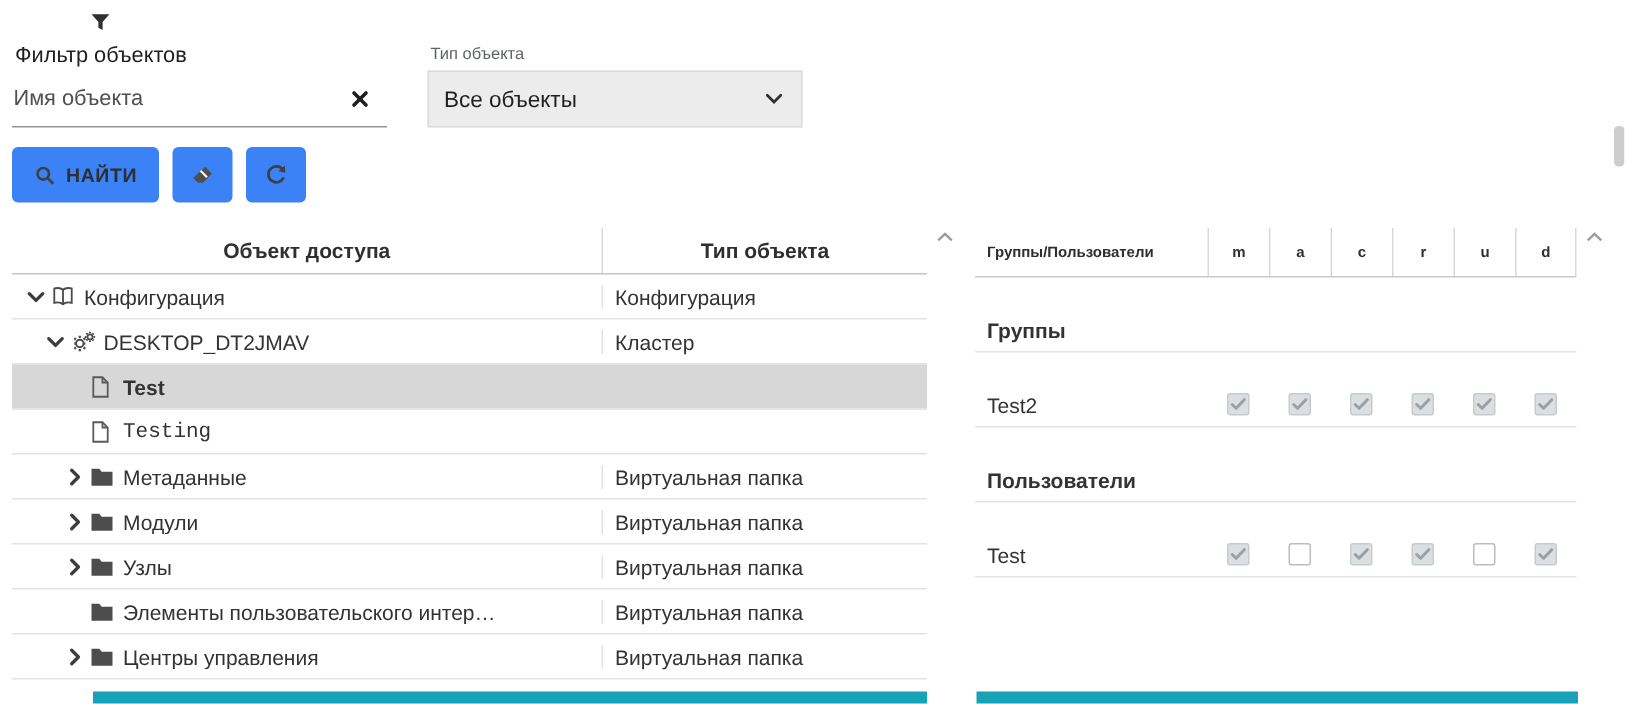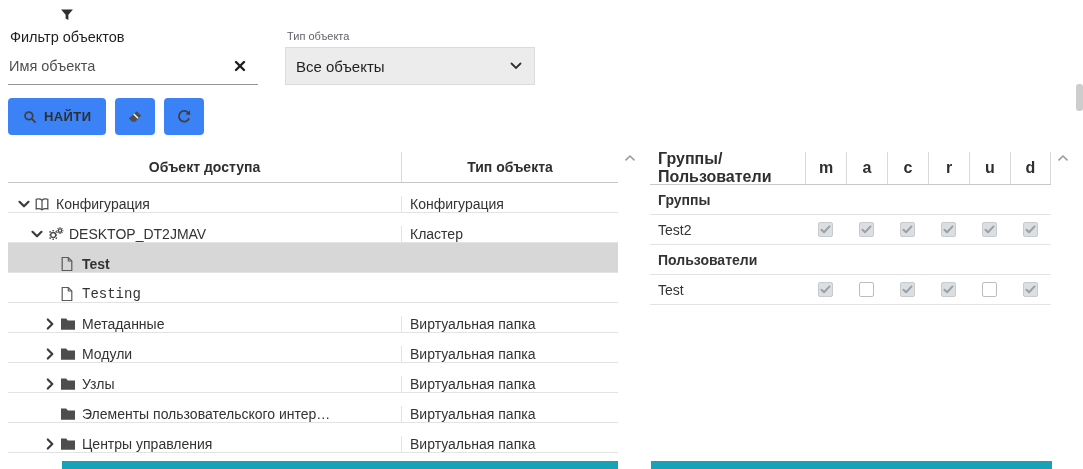--- a/index.html
+++ b/index.html
@@ -23,38 +23,38 @@
 
   .toolbar { position: absolute; left: 8px; top: 98px; display: flex; gap: 9px; }
   .btn { display: inline-flex; align-items: center; justify-content: center; gap: 7px; height: 37px; background: #3b82f6; border: none; border-radius: 4px; font-family: inherit; font-size: 13px; font-weight: 700; letter-spacing: .4px; color: #2f2f2f; cursor: pointer; }
   .btn.find { padding: 0 15px; }
   .btn.sq { width: 40px; }
 
   .left-table { position: absolute; left: 8px; top: 152px; width: 610px; }
   .lheader { display: flex; height: 31px; border-bottom: 1px solid #c6c6c6; font-weight: 700; font-size: 14px; color: #2f2f2f; }
   .lh1 { flex: 1; display: flex; align-items: center; justify-content: center; }
   .lh2 { width: 217px; display: flex; align-items: center; justify-content: center; border-left: 1px solid #dadada; }
-  .trow { display: flex; height: 30px; border-bottom: 1px solid #e3e3e3; align-items: flex-end; cursor: pointer; }
+  .trow { display: flex; height: 30px; border-bottom: 1px solid #e3e3e3; align-items: center; cursor: pointer; }
   .trow.selected { background: var(--sel, #d7d7d7); }
   .trow.selected .tlabel { font-weight: 700; }
   .name-cell { flex: 1; display: flex; align-items: center; overflow: hidden; white-space: nowrap; }
   .chev { width: 20px; display: inline-flex; justify-content: center; align-items: center; flex: none; }
   .ticon { width: 21px; display: inline-flex; align-items: center; flex: none; }
   .tlabel { margin-left: 1px; color: #333; }
   .type-cell { width: 217px; border-left: 1px solid #e3e3e3; display: flex; align-items: center; padding-left: 8px; color: #333; }
 
   .lscroll { position: absolute; left: 622px; top: 154px; width: 16px; display: flex; justify-content: center; cursor: pointer; }
   .rscroll { position: absolute; left: 1055px; top: 154px; width: 16px; display: flex; justify-content: center; cursor: pointer; }
 
   .right-table { position: absolute; left: 650px; top: 152px; width: 401px; }
-  .rheader { display: flex; height: 33px; font-weight: 700; font-size: 16px; border-bottom: 1px solid #c9c9c9; color: #2f2f2f; }
+  .rheader { display: flex; height: 33px; font-weight: 700; font-size: 10px; border-bottom: 1px solid #c9c9c9; color: #2f2f2f; }
   .rh0 { flex: 1; display: flex; align-items: center; padding-left: 8px; }
   .rhl { width: 41px; display: flex; align-items: center; justify-content: center; border-left: 1px solid #d9d9d9; }
   .rhl:last-child { border-right: 1px solid #d9d9d9; }
-  .rrow { display: flex; height: 30px; border-bottom: 1px solid #e3e3e3; align-items: center; }
+  .rrow { display: flex; height: 30px; border-bottom: 1px solid #e3e3e3; align-items: center; margin-top: 20px; }
   .rrow.section { font-weight: 700; }
   .rlabel { padding-left: 8px; }
   .rrow.section .rlabel { flex: 1; }
   .rrow:not(.section) .rlabel { width: 155px; flex: none; }
   .ccell { width: 41px; display: flex; justify-content: center; align-items: center; }
   .cb { width: 15px; height: 15px; border: 1px solid #b9bdc1; border-radius: 2px; background: #fff; display: inline-flex; align-items: center; justify-content: center; cursor: pointer; }
   .cb.checked { background: #dcdfe2; border-color: #c8cbce; }
 
   .teal { position: absolute; top: 461px; height: 9px; background: #17a2b8; }
   .teal.left { left: 62px; width: 556px; }

